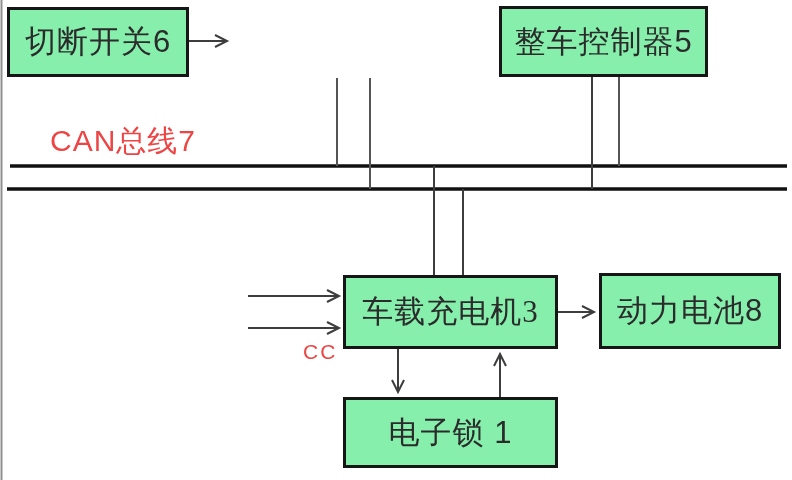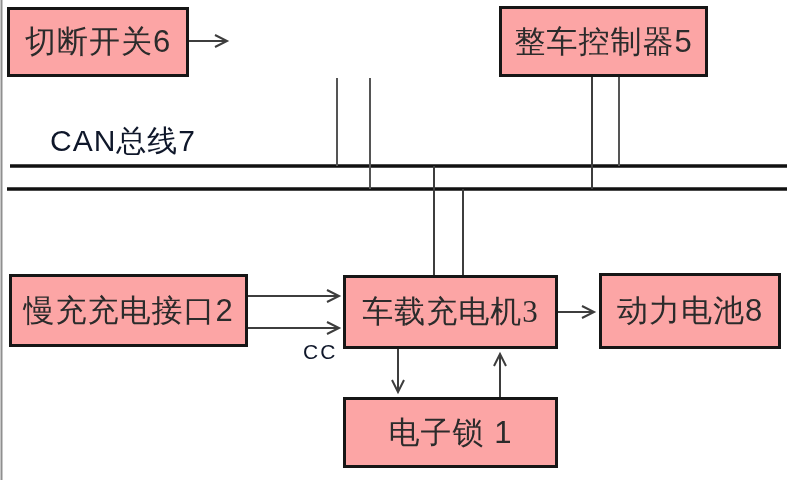--- a/index.html
+++ b/index.html
@@ -19,39 +19,39 @@
     position: absolute;
     left: 0;
     top: 0;
     width: 792px;
     height: 480px;
   }
   .box {
     position: absolute;
     box-sizing: border-box;
     border: 3px solid #161616;
-    background: #fca5a5;
+    background: #86efac;
     display: flex;
     align-items: center;
     justify-content: center;
     font-size: 31px;
     color: #2b2b2b;
     letter-spacing: 1px;
     white-space: nowrap;
   }
   .box-cutoff       { left: 7px;   top: 7px;   width: 182px; height: 70px; }
   .box-bms          { left: 231px; top: 7px;   width: 237px; height: 71px; }
   .box-vcu          { left: 499px; top: 6px;   width: 209px; height: 71px; }
   .box-slow-port    { left: 9px;   top: 274px; width: 239px; height: 73px; }
   .box-obc          { left: 343px; top: 275px; width: 215px; height: 74px; font-family: Liberation Serif, serif; }
   .box-battery      { left: 599px; top: 273px; width: 182px; height: 76px; }
   .box-lock         { left: 343px; top: 397px; width: 215px; height: 71px; }
   .floating-label {
     position: absolute;
-    color: #0f172a;
+    color: #ef4444;
     white-space: nowrap;
     text-align: center;
   }
   .can-bus-label {
     left: 50px;
     top: 121px;
     font-size: 30px;
     letter-spacing: 1px;
   }
   .cc-label {
@@ -97,21 +97,20 @@
 
     <line x1="398" y1="349" x2="398" y2="392" stroke="#3d3d3d" stroke-width="2" marker-end="url(#arr)"></line>
     <line x1="500" y1="397" x2="500" y2="354" stroke="#3d3d3d" stroke-width="2" marker-end="url(#arr)"></line>
   </svg>
 
   <div class="box box-cutoff">切断开关6</div>
 
 
   <div class="box box-vcu">整车控制器5</div>
 
-  <div class="box box-slow-port">慢充充电接口2</div>
 
   <div class="box box-obc">车载充电机3</div>
 
   <div class="box box-battery">动力电池8</div>
 
   <div class="box box-lock">电子锁 1</div>
 
   <div class="floating-label can-bus-label">CAN总线7</div>
 
   <div class="floating-label cc-label">CC</div>

